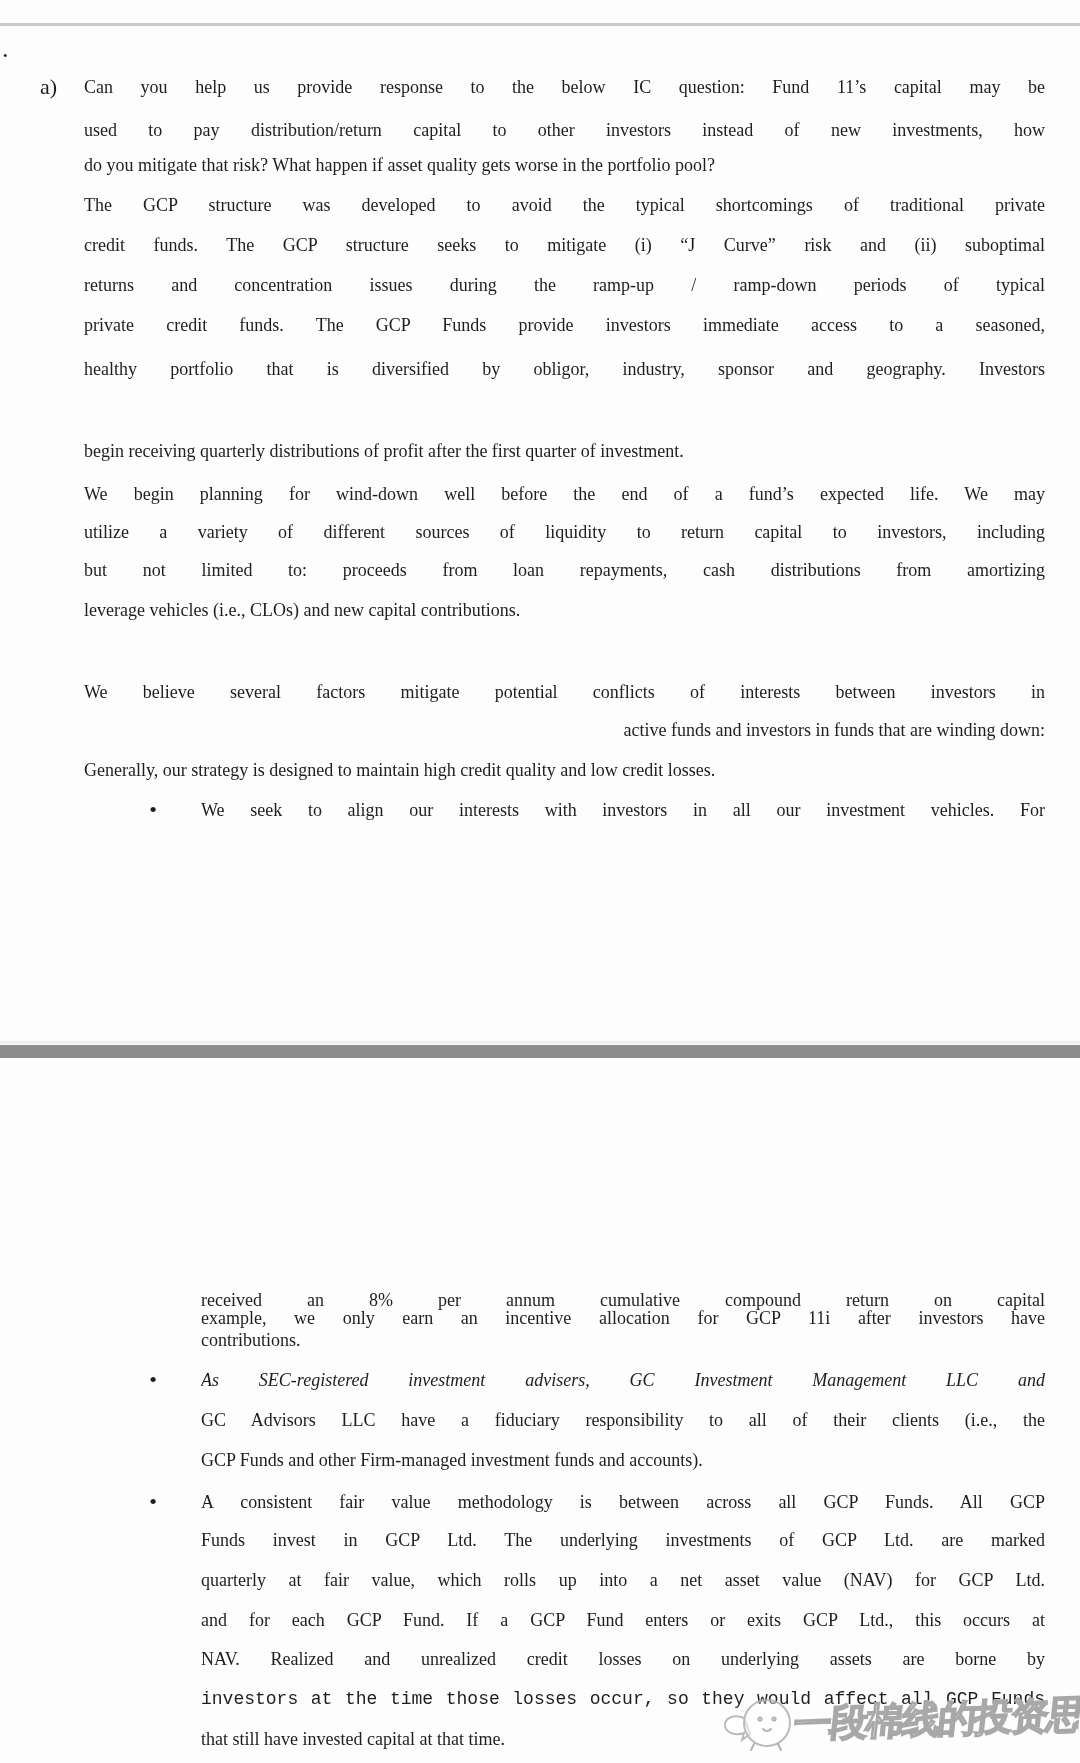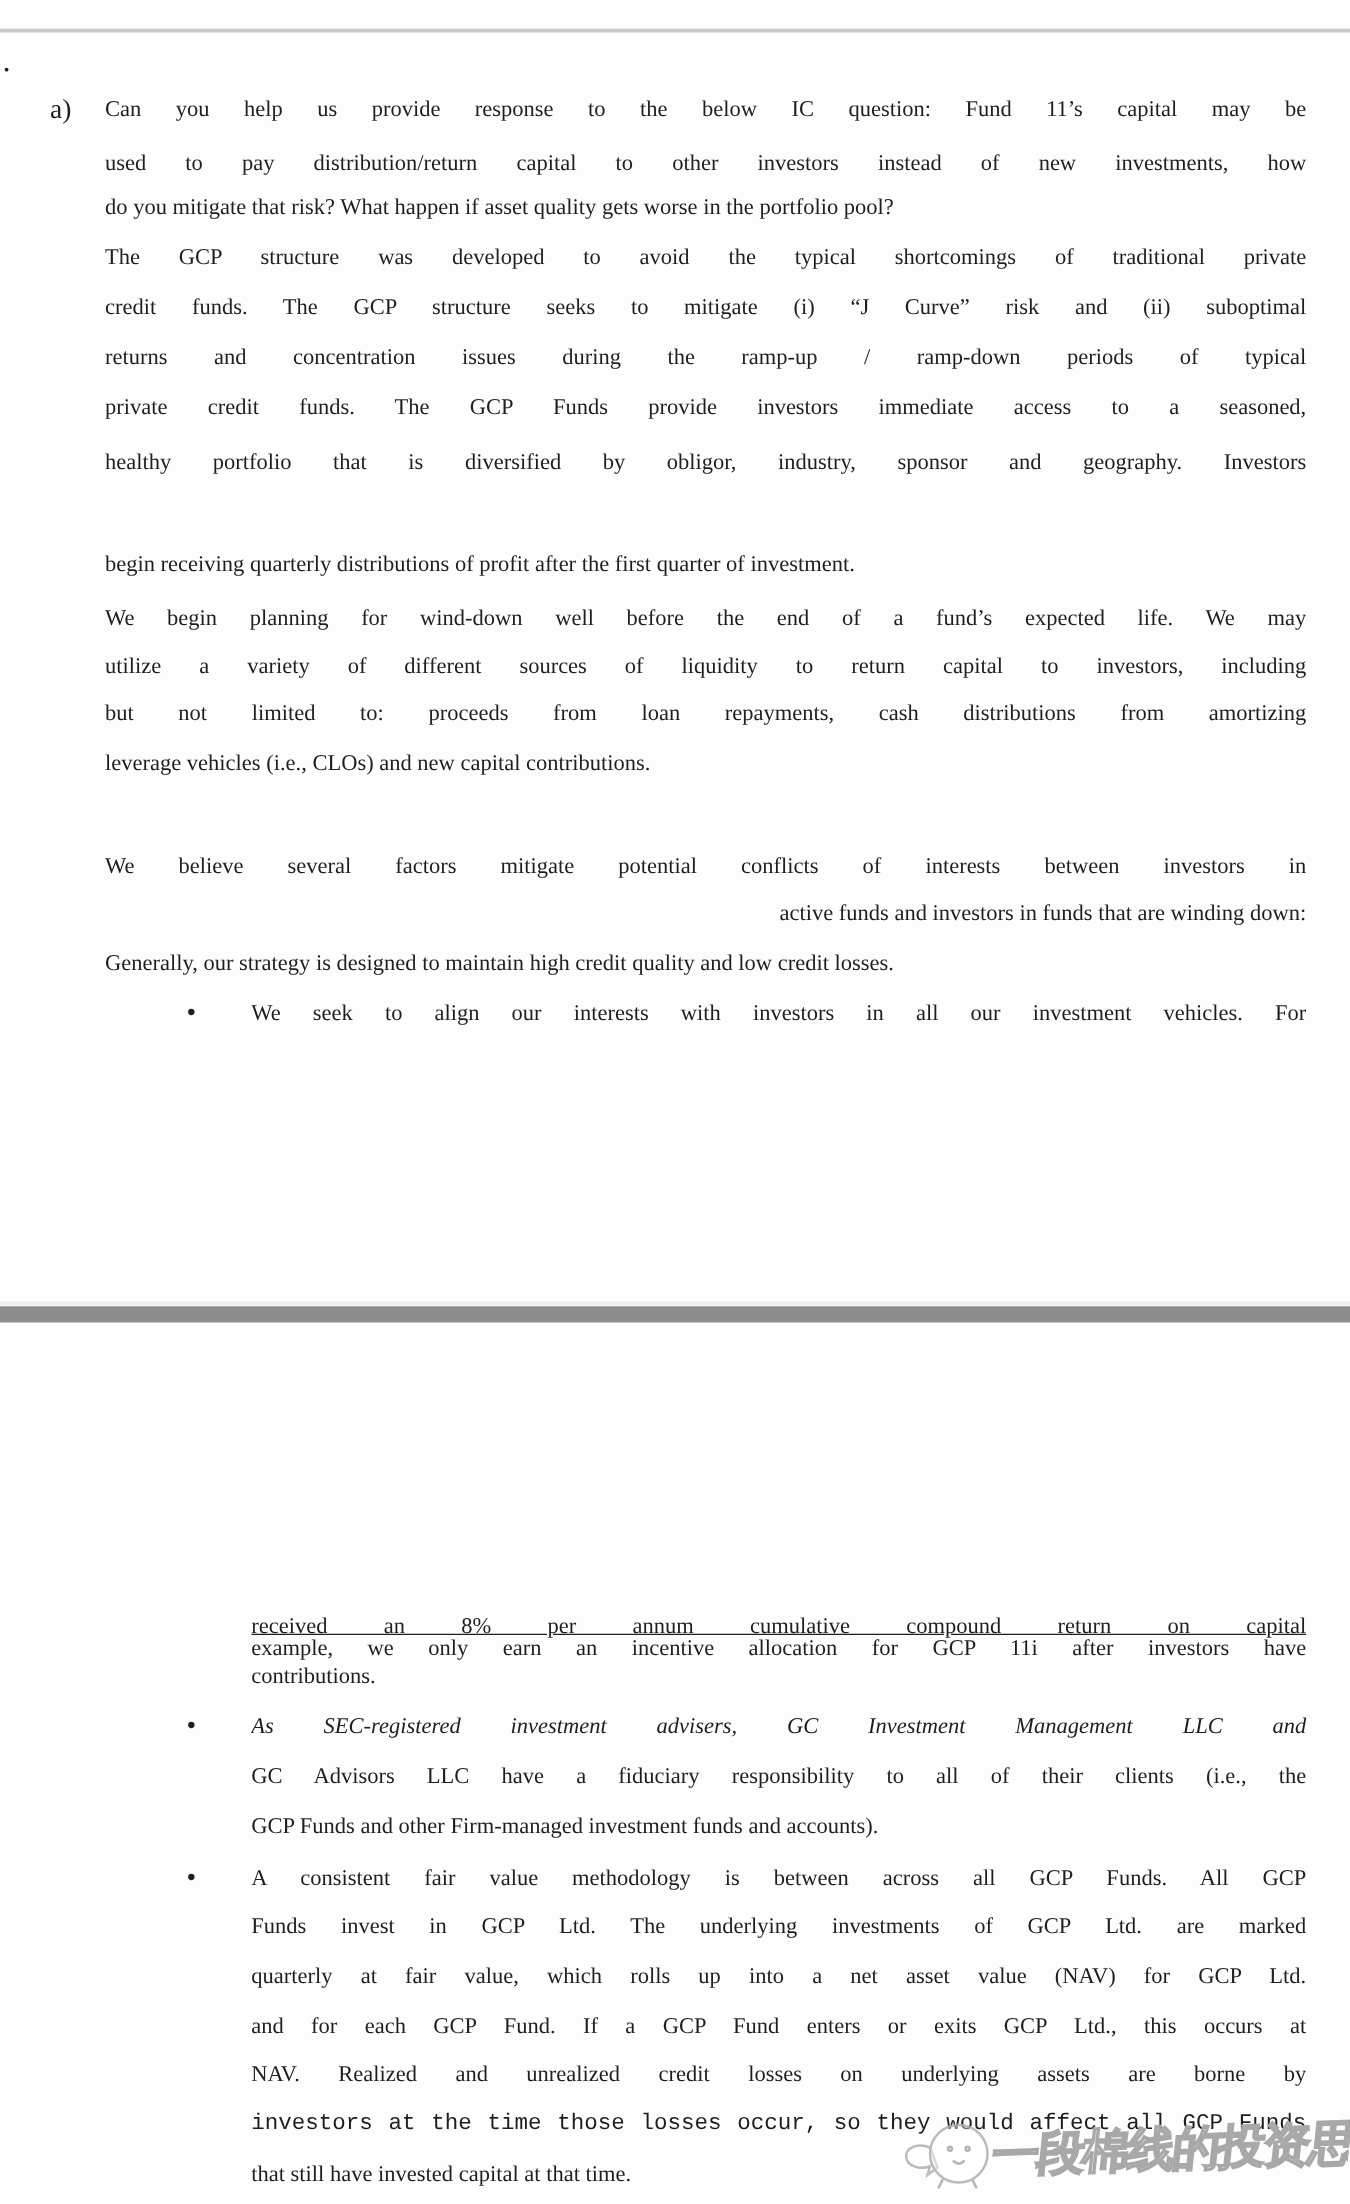--- a/index.html
+++ b/index.html
@@ -85,21 +85,21 @@
       <div class="line l-para just" style="top: 474px;">We begin planning for wind-down well before the end of a fund’s expected life. We may</div>
       <div class="line l-para just" style="top: 512px;">utilize a variety of different sources of liquidity to return capital to investors, including</div>
       <div class="line l-para just" style="top: 550px;">but not limited to: proceeds from loan repayments, cash distributions from amortizing</div>
       <div class="line l-para" style="top: 590px;">leverage vehicles (i.e., CLOs) and new capital contributions.</div>
       <div class="line l-para just" style="top: 672px;">We believe several factors mitigate potential conflicts of interests between investors in</div>
       <div class="line l-para" style="top: 710px; text-align: right;">active funds and investors in funds that are winding down:</div>
       <div class="line l-para" style="top: 750px;">Generally, our strategy is designed to maintain high credit quality and low credit losses.</div>
       <div class="dot" style="top: 790px;">•</div>
       <div class="line l-indent just" style="top: 790px;">We seek to align our interests with investors in all our investment vehicles. For</div>
       <div class="line l-indent just" style="top: 1282px; margin-top: 16px;">example, we only earn an incentive allocation for GCP 11i after investors have</div>
-      <div class="line l-indent just" style="top: 1280px; text-decoration: underline;">received an 8% per annum cumulative compound return on capital</div>
+      <div class="line l-indent just" style="top: 1280px;">received an 8% per annum cumulative compound return on capital</div>
       <div class="line l-indent" style="top: 1320px;">contributions.</div>
       <div class="dot" style="top: 1360px;">•</div>
       <div class="line l-indent just" style="top: 1360px; font-style: italic;">As SEC-registered investment advisers, GC Investment Management LLC and</div>
       <div class="line l-indent just" style="top: 1400px;">GC Advisors LLC have a fiduciary responsibility to all of their clients (i.e., the</div>
       <div class="line l-indent" style="top: 1440px;">GCP Funds and other Firm-managed investment funds and accounts).</div>
       <div class="dot" style="top: 1482px;">•</div>
       <div class="line l-indent just" style="top: 1482px;">A consistent fair value methodology is between across all GCP Funds. All GCP</div>
       <div class="line l-indent just" style="top: 1520px;">Funds invest in GCP Ltd. The underlying investments of GCP Ltd. are marked</div>
       <div class="line l-indent just" style="top: 1560px;">quarterly at fair value, which rolls up into a net asset value (NAV) for GCP Ltd.</div>
       <div class="line l-indent just" style="top: 1600px;">and for each GCP Fund. If a GCP Fund enters or exits GCP Ltd., this occurs at</div>

